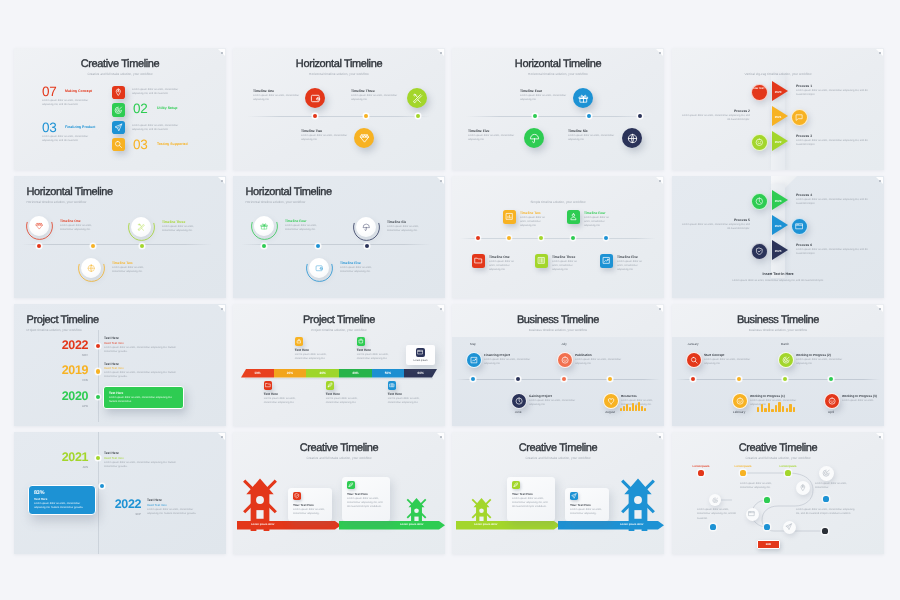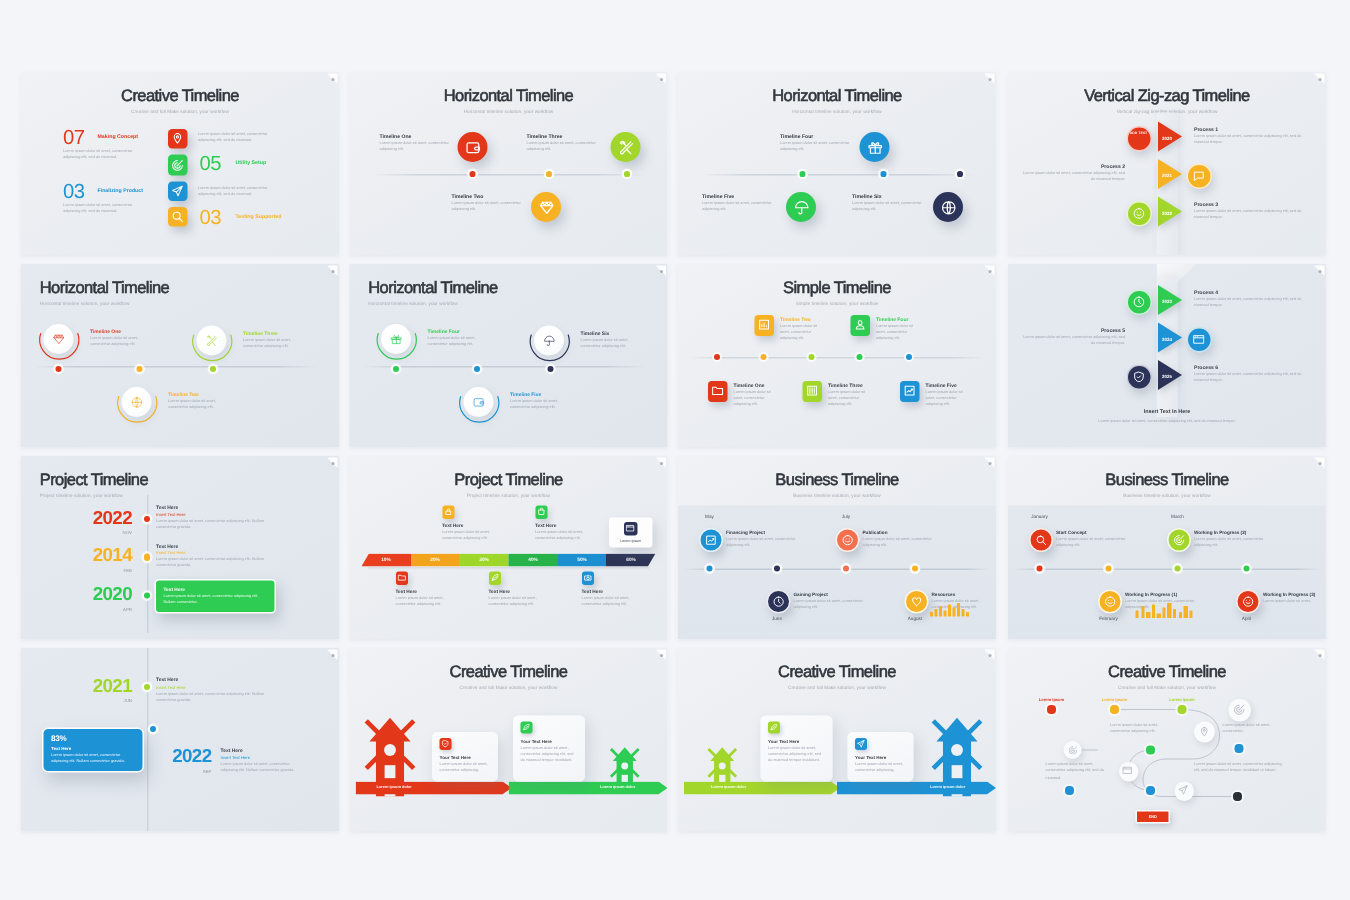--- a/index.html
+++ b/index.html
@@ -29,21 +29,21 @@
 </head>
 <body>
 
 <div class="grid">
     <div class="slide" style="left: 14px; top: 48px;">
       <div class="ttl" style="top: 10px; font-size: 11px; line-height: 12px; left: 0px; width: 212px; text-align: center;">Creative Timeline</div>
       <div class="sub" style="top: 23.5px; left: 0px; width: 212px; text-align: center;">Creative and full Make solution, your workflow</div>
       <div class="num" style="left: 28px; top: 36.5px; font-size: 13.5px; line-height: 13.5px; color: rgb(227, 55, 26);">07</div>
       <div class="lbl" style="left: 51px; top: 40.8px; font-size: 3.5px; color: rgb(227, 55, 26);">Making Concept</div>
       <div class="body" style="left: 28px; top: 51px; width: 56px;">Lorem ipsum dolor sit amet, consectetur adipiscing elit, sed do eiusmod.</div>
-      <div class="num" style="left: 119px; top: 54px; font-size: 13.5px; line-height: 13.5px; color: rgb(46, 204, 82);">05</div>
+      <div class="num" style="left: 119px; top: 54px; font-size: 13.5px; line-height: 13.5px; color: rgb(46, 204, 82);">02</div>
       <div class="lbl" style="left: 143px; top: 58.3px; font-size: 3.5px; color: rgb(46, 204, 82);">Utility Setup</div>
       <div class="body" style="left: 118px; top: 40px; width: 56px;">Lorem ipsum dolor sit amet, consectetur adipiscing elit, sed do eiusmod.</div>
       <div class="num" style="left: 28px; top: 72.5px; font-size: 13.5px; line-height: 13.5px; color: rgb(29, 146, 212);">03</div>
       <div class="lbl" style="left: 51px; top: 76.8px; font-size: 3.5px; color: rgb(29, 146, 212);">Finalizing Product</div>
       <div class="body" style="left: 28px; top: 87px; width: 56px;">Lorem ipsum dolor sit amet, consectetur adipiscing elit, sed do eiusmod.</div>
       <div class="num" style="left: 119px; top: 90px; font-size: 13.5px; line-height: 13.5px; color: rgb(247, 178, 35);">03</div>
       <div class="lbl" style="left: 143px; top: 94.3px; font-size: 3.5px; color: rgb(247, 178, 35);">Testing Supported</div>
       <div class="body" style="left: 118px; top: 76px; width: 56px;">Lorem ipsum dolor sit amet, consectetur adipiscing elit, sed do eiusmod.</div>
       <div class="sq" style="left: 98px; top: 38px; width: 13.4px; height: 13.4px; border-radius: 2.8px; background: rgb(227, 55, 26); box-shadow: rgba(100, 112, 132, 0.3) 2.5px 3.5px 6px;">
         <span style="display: block; line-height: 0;">
@@ -141,21 +141,20 @@
             <path d="M12 3a9 9 0 1 0 0 18 9 9 0 0 0 0-18z M3 12h18 M12 3c3 3 3 15 0 18 M12 3c-3 3-3 15 0 18" fill="none" stroke="#ffffff" stroke-width="1.8" stroke-linecap="round" stroke-linejoin="round"></path>
           </svg>
         </span>
       </div>
       <div class="dot" style="left: 186.1px; top: 66px; width: 3.8px; height: 3.8px; background: rgb(43, 51, 89); box-shadow: rgba(255, 255, 255, 0.9) 0px 0px 0px 1.5px;"></div>
       <div class="lbl" style="left: 116px; top: 80.5px; font-size: 3.4px; color: rgb(50, 55, 62); text-align: left; width: 50px;">Timeline Six</div>
       <div class="body" style="left: 116px; top: 85.5px; width: 50px; text-align: left;">Lorem ipsum dolor sit amet, consectetur adipiscing elit.</div>
       <div class="corner"></div>
     </div>
     <div class="slide" style="left: 672px; top: 48px;">
-      <div class="ttl" style="top: 10px; font-size: 11px; line-height: 12px; left: 0px; width: 212px; text-align: center;">Vertical Zig-zag Timeline</div>
       <div class="sub" style="top: 23.5px; left: 0px; width: 212px; text-align: center;">Vertical zig-zag timeline solution, your workflow</div>
       <div style="position: absolute; left: 99px; top: 27px; width: 14px; height: 96px; background: linear-gradient(90deg, rgb(238, 241, 244), rgb(230, 234, 239)); box-shadow: rgba(120, 132, 152, 0.11) 1.5px 0px 5px;"></div>
       <div style="position: absolute; left: 100px; top: 33px; width: 0px; height: 0px; border-top: 10px solid transparent; border-bottom: 10px solid transparent; border-left: 16px solid rgb(227, 55, 26); filter: drop-shadow(rgba(110, 122, 142, 0.3) 1.5px 2.5px 2.5px);"></div>
       <div style="position: absolute; left: 100px; top: 41.5px; width: 12px; text-align: center; font-size: 3px; font-weight: 700; color: rgb(255, 255, 255);">2020</div>
       <div class="ci" style="left: 78.5px; top: 35.5px; width: 15px; height: 15px; background: rgb(227, 55, 26); box-shadow: rgba(110, 122, 142, 0.28) 1.5px 3px 6px; border: 0.9px solid rgba(255, 255, 255, 0.75);">
         <div style="position: absolute; left: 0px; top: 3.6px; width: 15px; text-align: center; font-size: 2.3px; font-weight: 700; color: rgb(255, 255, 255); line-height: 1.3; white-space: pre-line;">ADD TEXT</div>
       </div>
       <div class="lbl" style="left: 124px; top: 35.5px; font-size: 3.4px; color: rgb(59, 65, 73); width: 78px; text-align: left;">Process 1</div>
       <div class="body" style="left: 124px; top: 40.5px; width: 78px; text-align: left;">Lorem ipsum dolor sit amet, consectetur adipiscing elit, sed do eiusmod tempor.</div>
       <div style="position: absolute; left: 100px; top: 58px; width: 0px; height: 0px; border-top: 10px solid transparent; border-bottom: 10px solid transparent; border-left: 16px solid rgb(247, 178, 35); filter: drop-shadow(rgba(110, 122, 142, 0.3) 1.5px 2.5px 2.5px);"></div>
@@ -266,21 +265,20 @@
             <path d="M3 12a9 9 0 0 1 18 0z M12 12v7a2 2 0 0 1-4 0" fill="none" stroke="#2b3359" stroke-width="1.25" stroke-linecap="round" stroke-linejoin="round"></path>
           </svg>
         </span>
       </div>
       <div class="dot" style="left: 131.9px; top: 68px; width: 4.2px; height: 4.2px; background: rgb(43, 51, 89); box-shadow: rgba(255, 255, 255, 0.8) 0px 0px 0px 1.6px;"></div>
       <div class="lbl" style="left: 154px; top: 44px; font-size: 3.3px; color: rgb(59, 65, 73);">Timeline Six</div>
       <div class="body" style="left: 154px; top: 48.5px; width: 34px;">Lorem ipsum dolor sit amet, consectetur adipiscing elit.</div>
       <div class="corner"></div>
     </div>
     <div class="slide" style="left: 452px; top: 176px;">
-      <div class="ttl" style="top: 10px; font-size: 11px; line-height: 12px; left: 0px; width: 212px; text-align: center;">Simple Timeline</div>
       <div class="sub" style="top: 23.5px; left: 0px; width: 212px; text-align: center;">Simple timeline solution, your workflow</div>
       <div style="position: absolute; left: 8px; top: 62px; width: 196px; height: 0.5px; background: linear-gradient(90deg, rgba(175, 183, 194, 0), rgb(208, 215, 222) 10%, rgb(208, 215, 222) 90%, rgba(175, 183, 194, 0));"></div>
       <div class="dot" style="left: 24px; top: 60px; width: 4px; height: 4px; background: rgb(227, 55, 26); box-shadow: rgba(255, 255, 255, 0.75) 0px 0px 0px 1.4px;"></div>
       <div class="sq" style="left: 19.5px; top: 78px; width: 13.5px; height: 13.5px; border-radius: 2.5px; background: rgb(227, 55, 26); box-shadow: rgba(100, 112, 132, 0.28) 2px 3px 5px;">
         <span style="display: block; line-height: 0;">
           <svg viewBox="0 0 24 24" width="8.8" height="8.8">
             <path d="M3 6h6l2 2h10v11H3z" fill="none" stroke="#ffffff" stroke-width="1.9" stroke-linecap="round" stroke-linejoin="round"></path>
           </svg>
         </span>
       </div>
@@ -371,21 +369,21 @@
     <div class="slide dark" style="left: 14px; top: 304px;">
       <div class="ttl" style="top: 10px; font-size: 11px; line-height: 12px; left: 12.5px; width: auto; text-align: left;">Project Timeline</div>
       <div class="sub" style="top: 23.5px; left: 12.5px; width: auto; text-align: left;">Project timeline solution, your workflow</div>
       <div style="position: absolute; left: 83.5px; top: 26px; width: 0.5px; height: 92px; background: rgb(204, 211, 219);"></div>
       <div class="num" style="left: 33px; top: 34.5px; width: 41px; text-align: right; font-size: 12.5px; line-height: 13px; font-weight: 700; color: rgb(227, 55, 26); letter-spacing: -0.4px;">2022</div>
       <div style="position: absolute; left: 33px; top: 48.5px; width: 41px; text-align: right; font-size: 2.9px; color: rgb(141, 148, 158);">NOV</div>
       <div class="dot" style="left: 81.5px; top: 39.8px; width: 4.4px; height: 4.4px; background: rgb(227, 55, 26); box-shadow: rgba(255, 255, 255, 0.8) 0px 0px 0px 1.6px;"></div>
       <div class="lbl" style="left: 90px; top: 32px; font-size: 3.3px; color: rgb(59, 65, 73);">Text Here</div>
       <div class="lbl" style="left: 90px; top: 36.5px; font-size: 2.8px; color: rgb(227, 55, 26); font-weight: 400;">Insert Text Here</div>
       <div class="body" style="left: 90px; top: 41.5px; width: 80px;">Lorem ipsum dolor sit amet, consectetur adipiscing elit. Nullam consectetur gravida.</div>
-      <div class="num" style="left: 33px; top: 60px; width: 41px; text-align: right; font-size: 12.5px; line-height: 13px; font-weight: 700; color: rgb(247, 178, 35); letter-spacing: -0.4px;">2014</div>
+      <div class="num" style="left: 33px; top: 60px; width: 41px; text-align: right; font-size: 12.5px; line-height: 13px; font-weight: 700; color: rgb(247, 178, 35); letter-spacing: -0.4px;">2019</div>
       <div style="position: absolute; left: 33px; top: 74px; width: 41px; text-align: right; font-size: 2.9px; color: rgb(141, 148, 158);">FEB</div>
       <div class="dot" style="left: 81.5px; top: 65.3px; width: 4.4px; height: 4.4px; background: rgb(247, 178, 35); box-shadow: rgba(255, 255, 255, 0.8) 0px 0px 0px 1.6px;"></div>
       <div class="lbl" style="left: 90px; top: 57.5px; font-size: 3.3px; color: rgb(59, 65, 73);">Text Here</div>
       <div class="lbl" style="left: 90px; top: 62px; font-size: 2.8px; color: rgb(247, 178, 35); font-weight: 400;">Insert Text Here</div>
       <div class="body" style="left: 90px; top: 67px; width: 80px;">Lorem ipsum dolor sit amet, consectetur adipiscing elit. Nullam consectetur gravida.</div>
       <div class="num" style="left: 33px; top: 85.5px; width: 41px; text-align: right; font-size: 12.5px; line-height: 13px; font-weight: 700; color: rgb(46, 204, 82); letter-spacing: -0.4px;">2020</div>
       <div style="position: absolute; left: 33px; top: 99.5px; width: 41px; text-align: right; font-size: 2.9px; color: rgb(141, 148, 158);">APR</div>
       <div class="dot" style="left: 81.5px; top: 90.8px; width: 4.4px; height: 4.4px; background: rgb(46, 204, 82); box-shadow: rgba(255, 255, 255, 0.8) 0px 0px 0px 1.6px;"></div>
       <div style="position: absolute; left: 89px; top: 82px; width: 79px; height: 21px; border-radius: 3px; background: rgb(46, 204, 82); box-shadow: rgba(100, 112, 132, 0.3) 2.5px 4.5px 9px; border: 1.4px solid rgb(255, 255, 255);">
         <div class="lbl" style="left: 5px; top: 3.5px; font-size: 3.2px; color: rgb(255, 255, 255);">Text Here</div>

